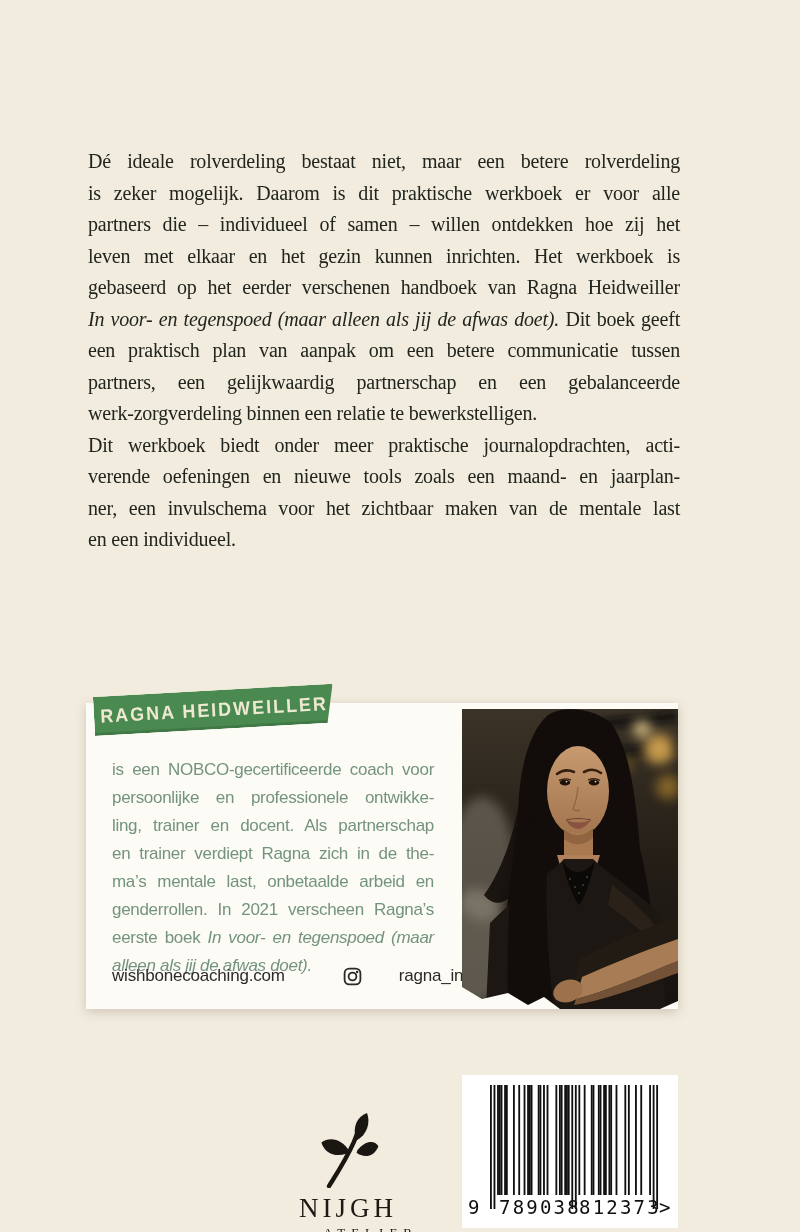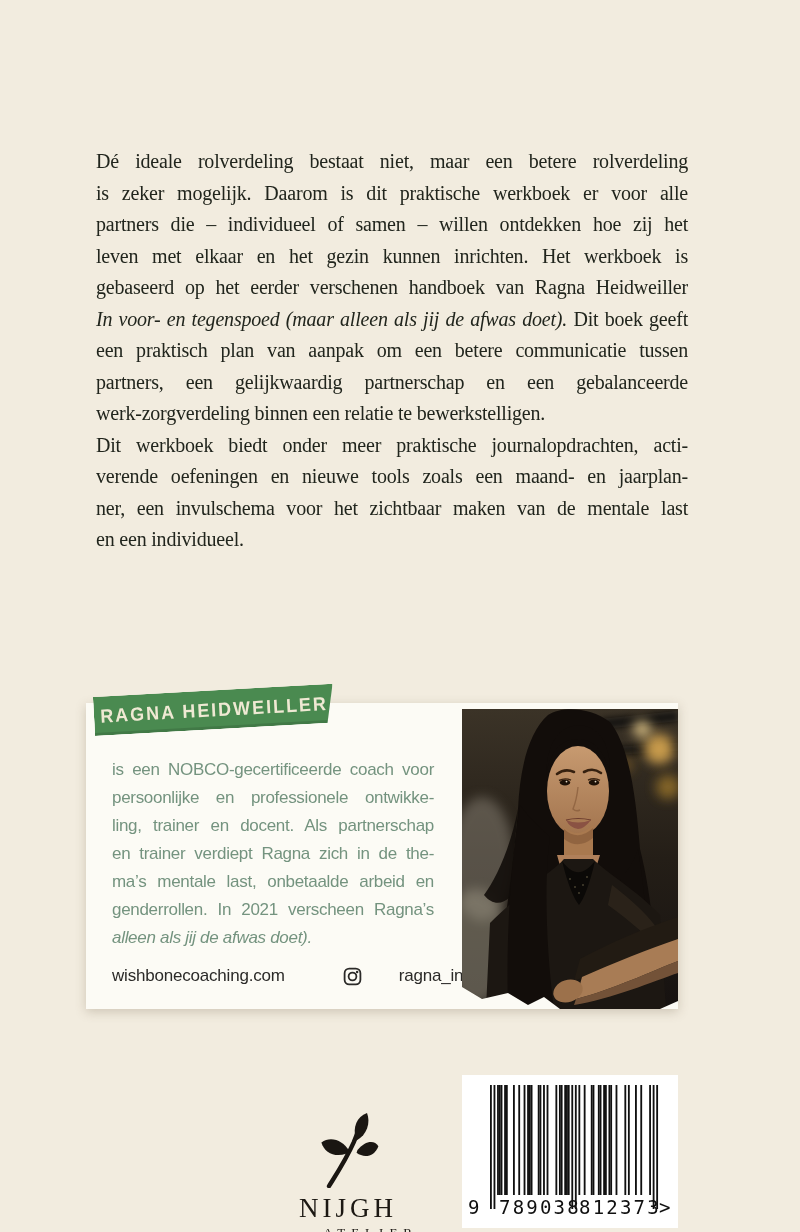--- a/index.html
+++ b/index.html
@@ -3,21 +3,21 @@
 <meta charset="utf-8">
 <style>
   html,body{margin:0;padding:0;background:#e8e3d6;}
   .page{
     position:relative; width:800px; height:1232px; overflow:hidden;
     background:var(--background,#f2ecdf);
     font-family:"Liberation Serif", serif;
   }
   
   .blurb{
-    position:absolute; left:96px; top:146px; width:592px;
+    position:absolute; left:88px; top:146px; width:592px;
     color:var(--body_text,#21251d);
     font-size:20px; line-height:31.5px; letter-spacing:-0.2px;
   }
   .blurb .para2{}
   .line{
     text-align:justify; text-align-last:justify;
     height:31.5px; white-space:nowrap; overflow:visible;
   }
   .bio .line{height:28px;}
   .line.last{text-align-last:left;}
@@ -101,20 +101,21 @@
   </div>
 
   <div class="card">
     <div class="bio">
         <div class="line"><span>is een NOBCO-gecertificeerde coach voor</span></div>
         <div class="line"><span>persoonlijke en professionele ontwikke-</span></div>
         <div class="line"><span>ling, trainer en docent. Als partnerschap</span></div>
         <div class="line"><span>en trainer verdiept Ragna zich in de the-</span></div>
         <div class="line"><span>ma’s mentale last, onbetaalde arbeid en</span></div>
         <div class="line"><span>genderrollen. In 2021 verscheen Ragna’s</span></div>
+        <div class="line"><span>eerste boek </span><em>In voor- en tegenspoed (maar</em></div>
         <div class="line last"><em>alleen als jij de afwas doet).</em></div>
       </div>
 
     <div class="card-footer">
       <span>wishbonecoaching.com</span>
       <span class="ig">
         <svg width="19" height="19" viewBox="0 0 19 19">
           <rect x="1.6" y="1.6" width="15.8" height="15.8" rx="4.6" fill="none" stroke="#2b2a28" stroke-width="1.8"></rect>
           <circle cx="9.5" cy="9.5" r="3.9" fill="none" stroke="#2b2a28" stroke-width="1.8"></circle>
           <circle cx="14.1" cy="4.9" r="1.25" fill="#2b2a28"></circle>

